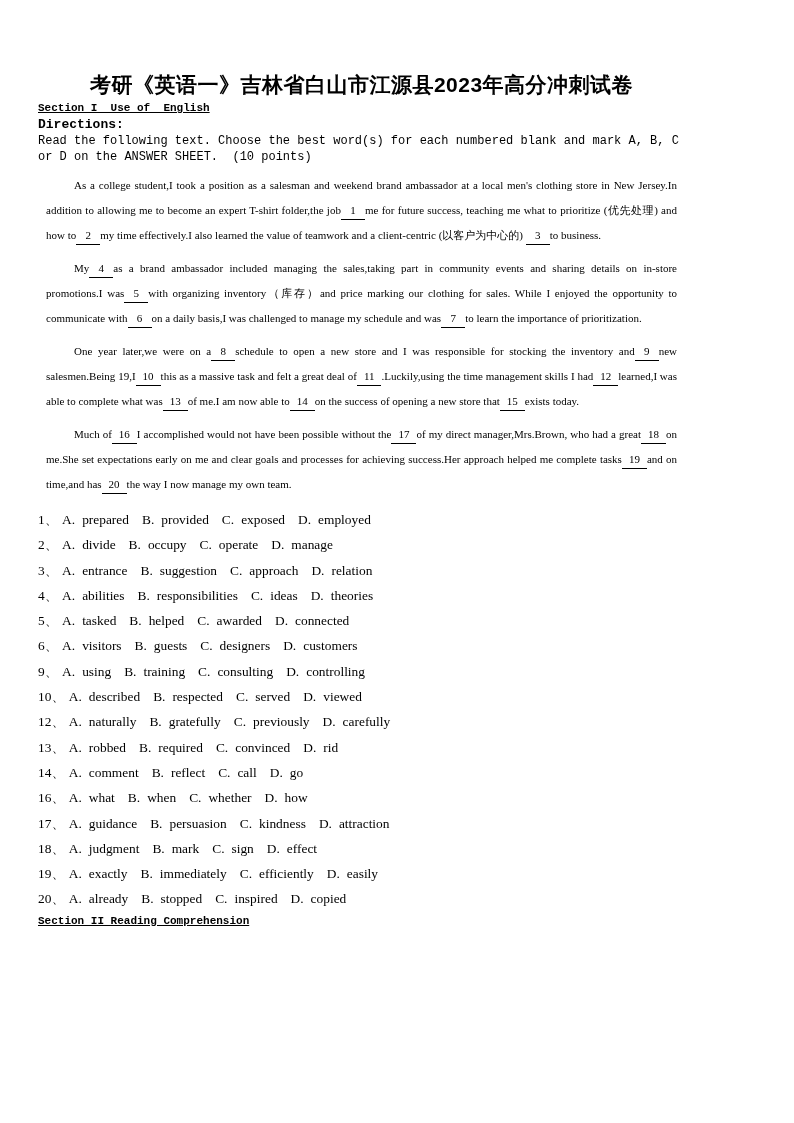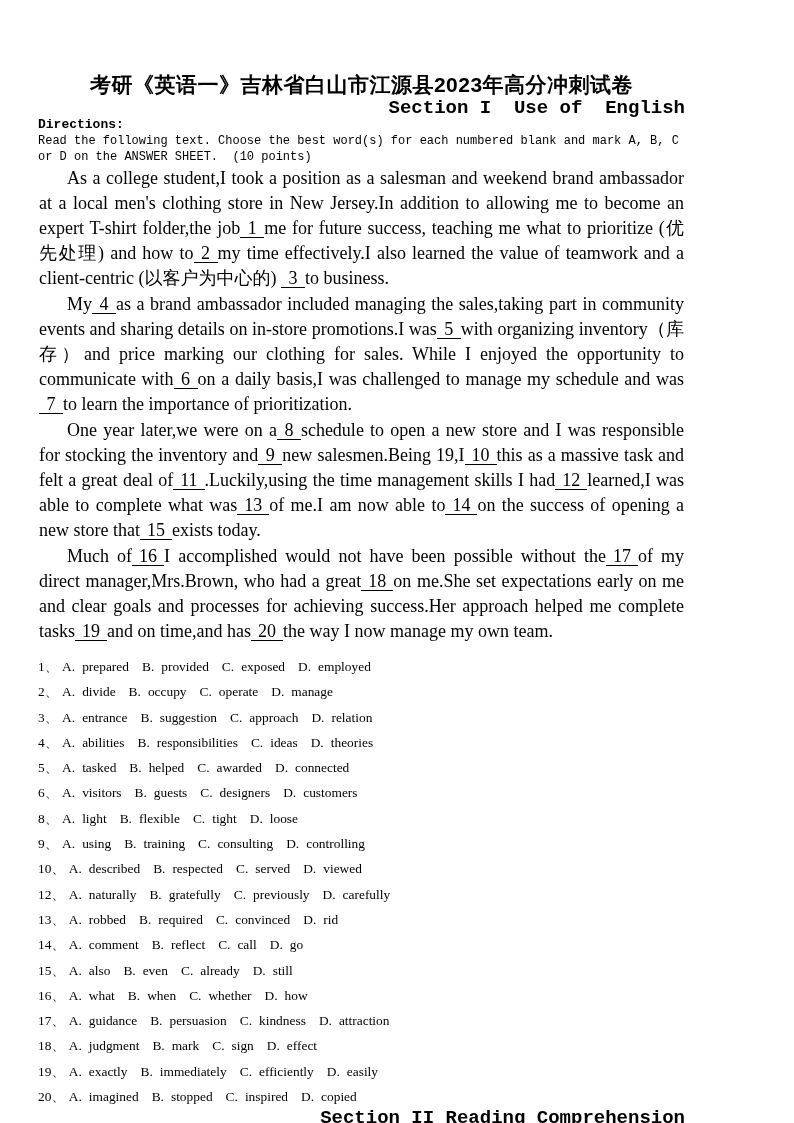--- a/index.html
+++ b/index.html
@@ -24,40 +24,41 @@
     font-family: "Liberation Sans", sans-serif;
     font-weight: bold;
     font-size: 21px;
     line-height: 30px;
     text-align: center;
     letter-spacing: 0.5px;
   }
   .section-heading {
     font-family: "Liberation Mono", monospace;
     font-weight: bold;
-    font-size: 19px;
+    font-size: 11px;
     line-height: 17px;
-    text-align: right;
+    text-align: left;
     white-space: pre;
+    text-decoration: underline;
   }
   .directions-label {
     font-family: "Liberation Mono", monospace;
     font-weight: bold;
     font-size: 13px;
     line-height: 16px;
   }
   .directions-text {
     font-family: "Liberation Mono", monospace;
     font-size: 12px;
     line-height: 16px;
     white-space: pre-wrap;
   }
   .passage .para {
-    margin: 1px;
-    font-size: 18px;
+    margin: 8px;
+    font-size: 11px;
     line-height: 25px;
     text-align: justify;
     text-indent: 28px;
   }
   .blank {
     display: inline-block;
     text-indent: 0;
     border-bottom: 1px solid #000;
     padding: 0 7px;
     min-width: 10px;
@@ -105,29 +106,27 @@
       <p class="para">Much of<span class="blank">16</span>I accomplished would not have been possible without the<span class="blank">17</span>of my direct manager,Mrs.Brown, who had a great<span class="blank">18</span>on me.She set expectations early on me and clear goals and processes for achieving success.Her approach helped me complete tasks<span class="blank">19</span>and on time,and has<span class="blank">20</span>the way I now manage my own team.</p>
     </div>
 
   <div class="question-list">
       <div class="q-row"><span class="q-num">1、</span><span class="opt"><span class="opt-letter">A.</span><span>prepared</span></span><span class="opt"><span class="opt-letter">B.</span><span>provided</span></span><span class="opt"><span class="opt-letter">C.</span><span>exposed</span></span><span class="opt"><span class="opt-letter">D.</span><span>employed</span></span></div>
       <div class="q-row"><span class="q-num">2、</span><span class="opt"><span class="opt-letter">A.</span><span>divide</span></span><span class="opt"><span class="opt-letter">B.</span><span>occupy</span></span><span class="opt"><span class="opt-letter">C.</span><span>operate</span></span><span class="opt"><span class="opt-letter">D.</span><span>manage</span></span></div>
       <div class="q-row"><span class="q-num">3、</span><span class="opt"><span class="opt-letter">A.</span><span>entrance</span></span><span class="opt"><span class="opt-letter">B.</span><span>suggestion</span></span><span class="opt"><span class="opt-letter">C.</span><span>approach</span></span><span class="opt"><span class="opt-letter">D.</span><span>relation</span></span></div>
       <div class="q-row"><span class="q-num">4、</span><span class="opt"><span class="opt-letter">A.</span><span>abilities</span></span><span class="opt"><span class="opt-letter">B.</span><span>responsibilities</span></span><span class="opt"><span class="opt-letter">C.</span><span>ideas</span></span><span class="opt"><span class="opt-letter">D.</span><span>theories</span></span></div>
       <div class="q-row"><span class="q-num">5、</span><span class="opt"><span class="opt-letter">A.</span><span>tasked</span></span><span class="opt"><span class="opt-letter">B.</span><span>helped</span></span><span class="opt"><span class="opt-letter">C.</span><span>awarded</span></span><span class="opt"><span class="opt-letter">D.</span><span>connected</span></span></div>
       <div class="q-row"><span class="q-num">6、</span><span class="opt"><span class="opt-letter">A.</span><span>visitors</span></span><span class="opt"><span class="opt-letter">B.</span><span>guests</span></span><span class="opt"><span class="opt-letter">C.</span><span>designers</span></span><span class="opt"><span class="opt-letter">D.</span><span>customers</span></span></div>
-      <div class="q-row"><span class="q-num">8、</span><span class="opt"><span class="opt-letter">A.</span><span>light</span></span><span class="opt"><span class="opt-letter">B.</span><span>flexible</span></span><span class="opt"><span class="opt-letter">C.</span><span>tight</span></span><span class="opt"><span class="opt-letter">D.</span><span>loose</span></span></div>
       <div class="q-row"><span class="q-num">9、</span><span class="opt"><span class="opt-letter">A.</span><span>using</span></span><span class="opt"><span class="opt-letter">B.</span><span>training</span></span><span class="opt"><span class="opt-letter">C.</span><span>consulting</span></span><span class="opt"><span class="opt-letter">D.</span><span>controlling</span></span></div>
       <div class="q-row"><span class="q-num">10、</span><span class="opt"><span class="opt-letter">A.</span><span>described</span></span><span class="opt"><span class="opt-letter">B.</span><span>respected</span></span><span class="opt"><span class="opt-letter">C.</span><span>served</span></span><span class="opt"><span class="opt-letter">D.</span><span>viewed</span></span></div>
       <div class="q-row"><span class="q-num">12、</span><span class="opt"><span class="opt-letter">A.</span><span>naturally</span></span><span class="opt"><span class="opt-letter">B.</span><span>gratefully</span></span><span class="opt"><span class="opt-letter">C.</span><span>previously</span></span><span class="opt"><span class="opt-letter">D.</span><span>carefully</span></span></div>
       <div class="q-row"><span class="q-num">13、</span><span class="opt"><span class="opt-letter">A.</span><span>robbed</span></span><span class="opt"><span class="opt-letter">B.</span><span>required</span></span><span class="opt"><span class="opt-letter">C.</span><span>convinced</span></span><span class="opt"><span class="opt-letter">D.</span><span>rid</span></span></div>
       <div class="q-row"><span class="q-num">14、</span><span class="opt"><span class="opt-letter">A.</span><span>comment</span></span><span class="opt"><span class="opt-letter">B.</span><span>reflect</span></span><span class="opt"><span class="opt-letter">C.</span><span>call</span></span><span class="opt"><span class="opt-letter">D.</span><span>go</span></span></div>
-      <div class="q-row"><span class="q-num">15、</span><span class="opt"><span class="opt-letter">A.</span><span>also</span></span><span class="opt"><span class="opt-letter">B.</span><span>even</span></span><span class="opt"><span class="opt-letter">C.</span><span>already</span></span><span class="opt"><span class="opt-letter">D.</span><span>still</span></span></div>
       <div class="q-row"><span class="q-num">16、</span><span class="opt"><span class="opt-letter">A.</span><span>what</span></span><span class="opt"><span class="opt-letter">B.</span><span>when</span></span><span class="opt"><span class="opt-letter">C.</span><span>whether</span></span><span class="opt"><span class="opt-letter">D.</span><span>how</span></span></div>
       <div class="q-row"><span class="q-num">17、</span><span class="opt"><span class="opt-letter">A.</span><span>guidance</span></span><span class="opt"><span class="opt-letter">B.</span><span>persuasion</span></span><span class="opt"><span class="opt-letter">C.</span><span>kindness</span></span><span class="opt"><span class="opt-letter">D.</span><span>attraction</span></span></div>
       <div class="q-row"><span class="q-num">18、</span><span class="opt"><span class="opt-letter">A.</span><span>judgment</span></span><span class="opt"><span class="opt-letter">B.</span><span>mark</span></span><span class="opt"><span class="opt-letter">C.</span><span>sign</span></span><span class="opt"><span class="opt-letter">D.</span><span>effect</span></span></div>
       <div class="q-row"><span class="q-num">19、</span><span class="opt"><span class="opt-letter">A.</span><span>exactly</span></span><span class="opt"><span class="opt-letter">B.</span><span>immediately</span></span><span class="opt"><span class="opt-letter">C.</span><span>efficiently</span></span><span class="opt"><span class="opt-letter">D.</span><span>easily</span></span></div>
-      <div class="q-row"><span class="q-num">20、</span><span class="opt"><span class="opt-letter">A.</span><span>imagined</span></span><span class="opt"><span class="opt-letter">B.</span><span>stopped</span></span><span class="opt"><span class="opt-letter">C.</span><span>inspired</span></span><span class="opt"><span class="opt-letter">D.</span><span>copied</span></span></div>
+      <div class="q-row"><span class="q-num">20、</span><span class="opt"><span class="opt-letter">A.</span><span>already</span></span><span class="opt"><span class="opt-letter">B.</span><span>stopped</span></span><span class="opt"><span class="opt-letter">C.</span><span>inspired</span></span><span class="opt"><span class="opt-letter">D.</span><span>copied</span></span></div>
     </div>
 
   <div class="section-heading section2-heading">Section II Reading Comprehension</div>
 
 </div>
 
 </body></html>

